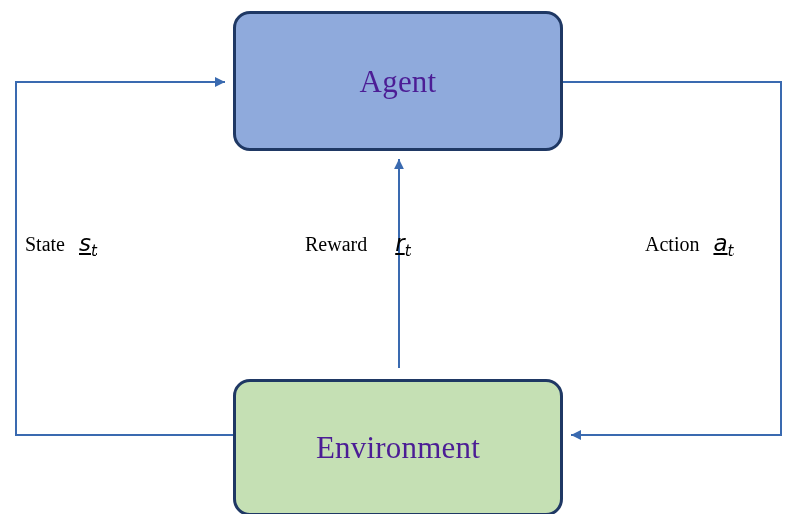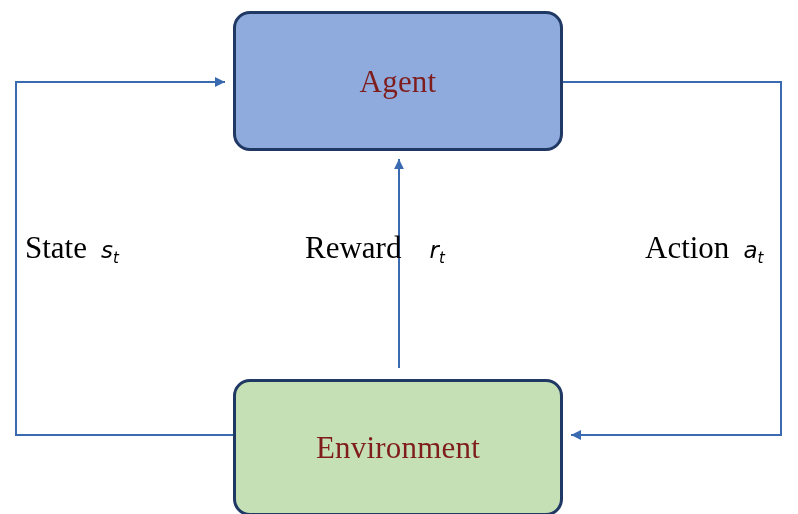--- a/index.html
+++ b/index.html
@@ -42,40 +42,41 @@
     left: 233px;
     top: 367px;
     width: 330px;
     height: 137px;
     background: #c5e0b4;
     margin-top: 12px;
   }
   .node-label {
     font-family: "Liberation Serif", serif;
     font-size: 31px;
-    color: #7f1d1d;
+    color: #4c1d95;
     line-height: 1;
     letter-spacing: 0.2px;
   }
   .edge-label {
     position: absolute;
     display: flex;
     align-items: baseline;
     white-space: nowrap;
     color: #000000;
   }
   .edge-label .word {
     font-family: "Liberation Serif", serif;
-    font-size: 31px;
+    font-size: 20px;
   }
   .edge-label .mathvar {
     font-family: "DejaVu Sans", sans-serif;
     font-style: italic;
     font-size: 23px;
     position: relative;
+    text-decoration: underline;
   }
   .edge-label .mathvar .sub {
     font-family: "DejaVu Sans", sans-serif;
     font-style: italic;
     font-size: 15px;
     position: relative;
     top: 5px;
     left: 0px;
   }
   #state-label {

